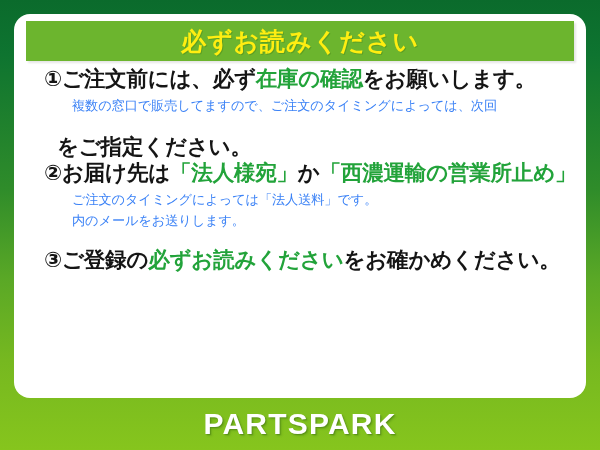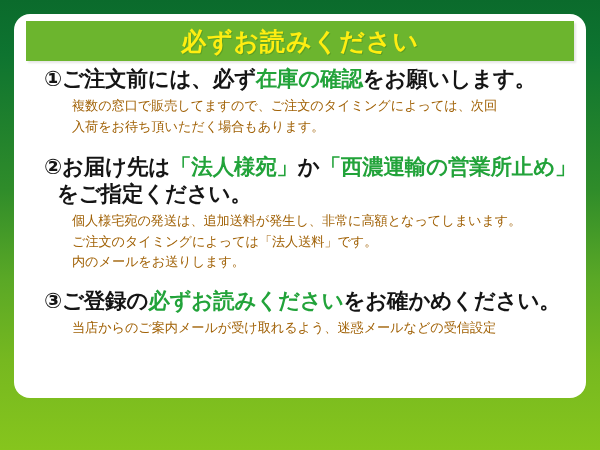--- a/index.html
+++ b/index.html
@@ -90,21 +90,21 @@
   }
   .hl {
     color: #22a33a;
   }
   .circ {
     display: inline-block;
     font-weight: bold;
   }
 
   .item-body {
-    color: #a16207;
+    color: #3b82f6;
     font-size: 13.2px;
     font-weight: normal;
     line-height: 1.58;
     letter-spacing: -0.1px;
     margin: 3px 0 0 0;
     padding-left: 28px;
   }
   .item-body div { white-space: nowrap; }
 
   .gap-1 { height: 17px; }
@@ -143,46 +143,46 @@
     </div>
 
     <div class="content">
 
       <div class="item">
         <p class="item-heading">
           <span class="circ">①</span><span>ご注文前には、必ず</span><span class="hl">在庫の確認</span><span>をお願いします。</span>
         </p>
         <div class="item-body">
           <div>複数の窓口で販売してますので、ご注文のタイミングによっては、次回</div>
-          <div>入荷をお待ち頂いただく場合もあります。</div>
         </div>
       </div>
 
       <div class="gap-1"></div>
 
       <div class="item">
+        <p class="item-heading heading-line2">をご指定ください。</p>
         <p class="item-heading">
           <span class="circ">②</span><span>お届け先は</span><span class="hl">「法人様宛」</span><span>か</span><span class="hl">「西濃運輸の営業所止め」</span>
         </p>
-        <p class="item-heading heading-line2">をご指定ください。</p>
         <div class="item-body">
-          <div>個人様宅宛の発送は、追加送料が発生し、非常に高額となってしまいます。</div>
           <div>ご注文のタイミングによっては「法人送料」です。</div>
           <div>内のメールをお送りします。</div>
         </div>
       </div>
 
       <div class="gap-2"></div>
 
       <div class="item">
         <p class="item-heading">
           <span class="circ">③</span><span>ご登録の</span><span class="hl">必ずお読みください</span><span>をお確かめください。</span>
         </p>
         <div class="item-body">
-          <div>当店からのご案内メールが受け取れるよう、迷惑メールなどの受信設定</div>
         </div>
       </div>
 
     </div>
   </div>
 
+  <div class="footer">
+    <span class="brand">PARTSPARK</span>
+  </div>
 
 </div>
 
 </body></html>

